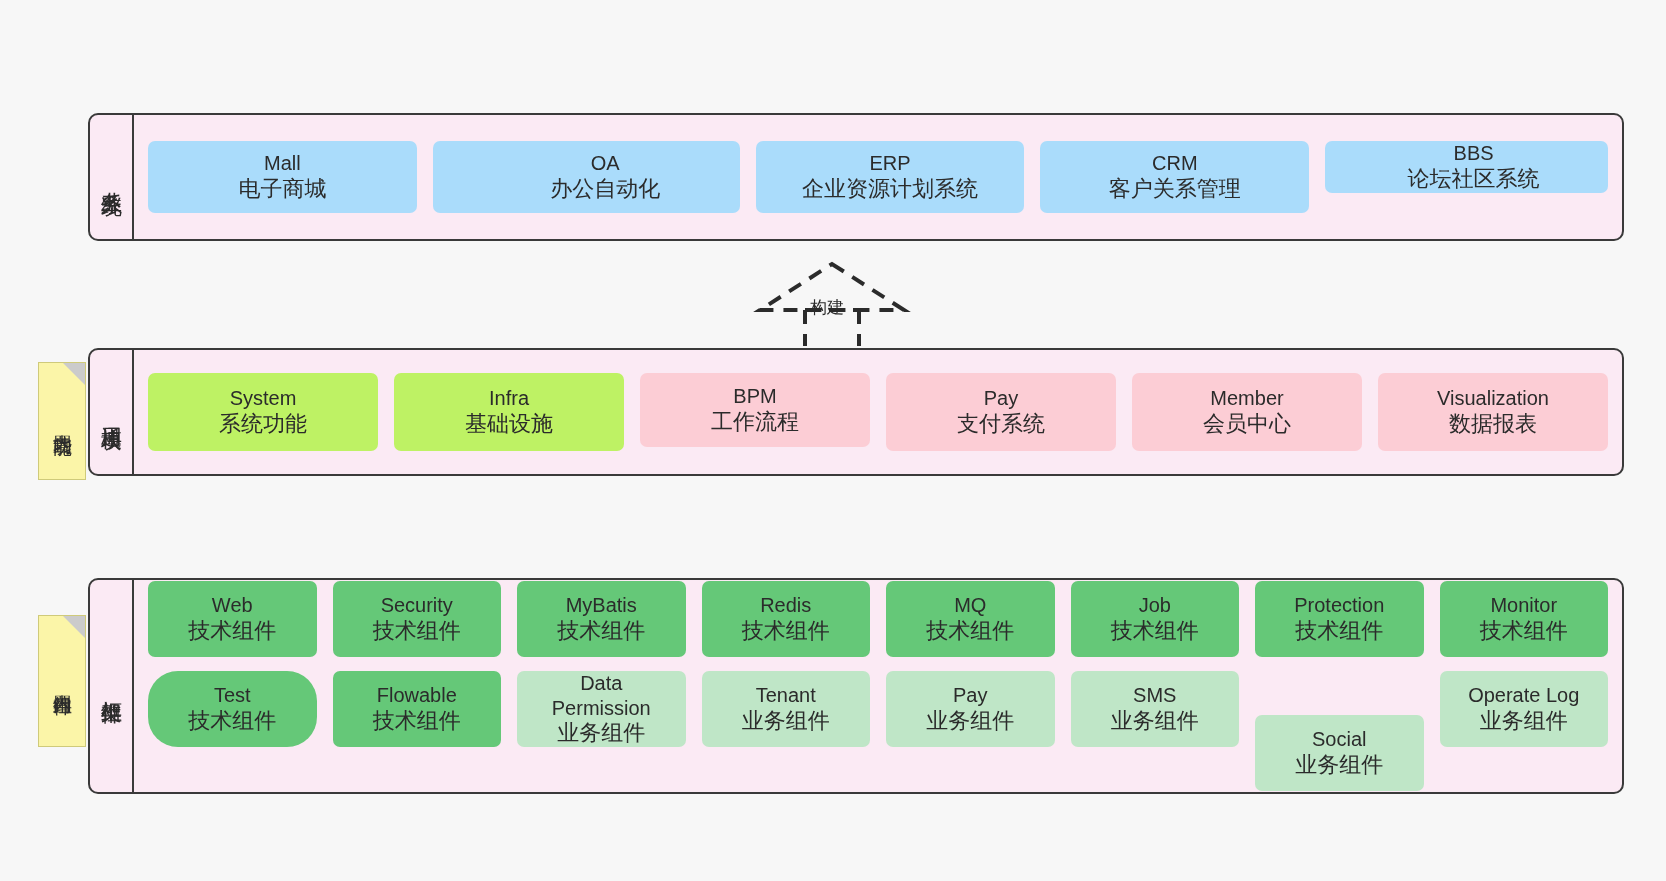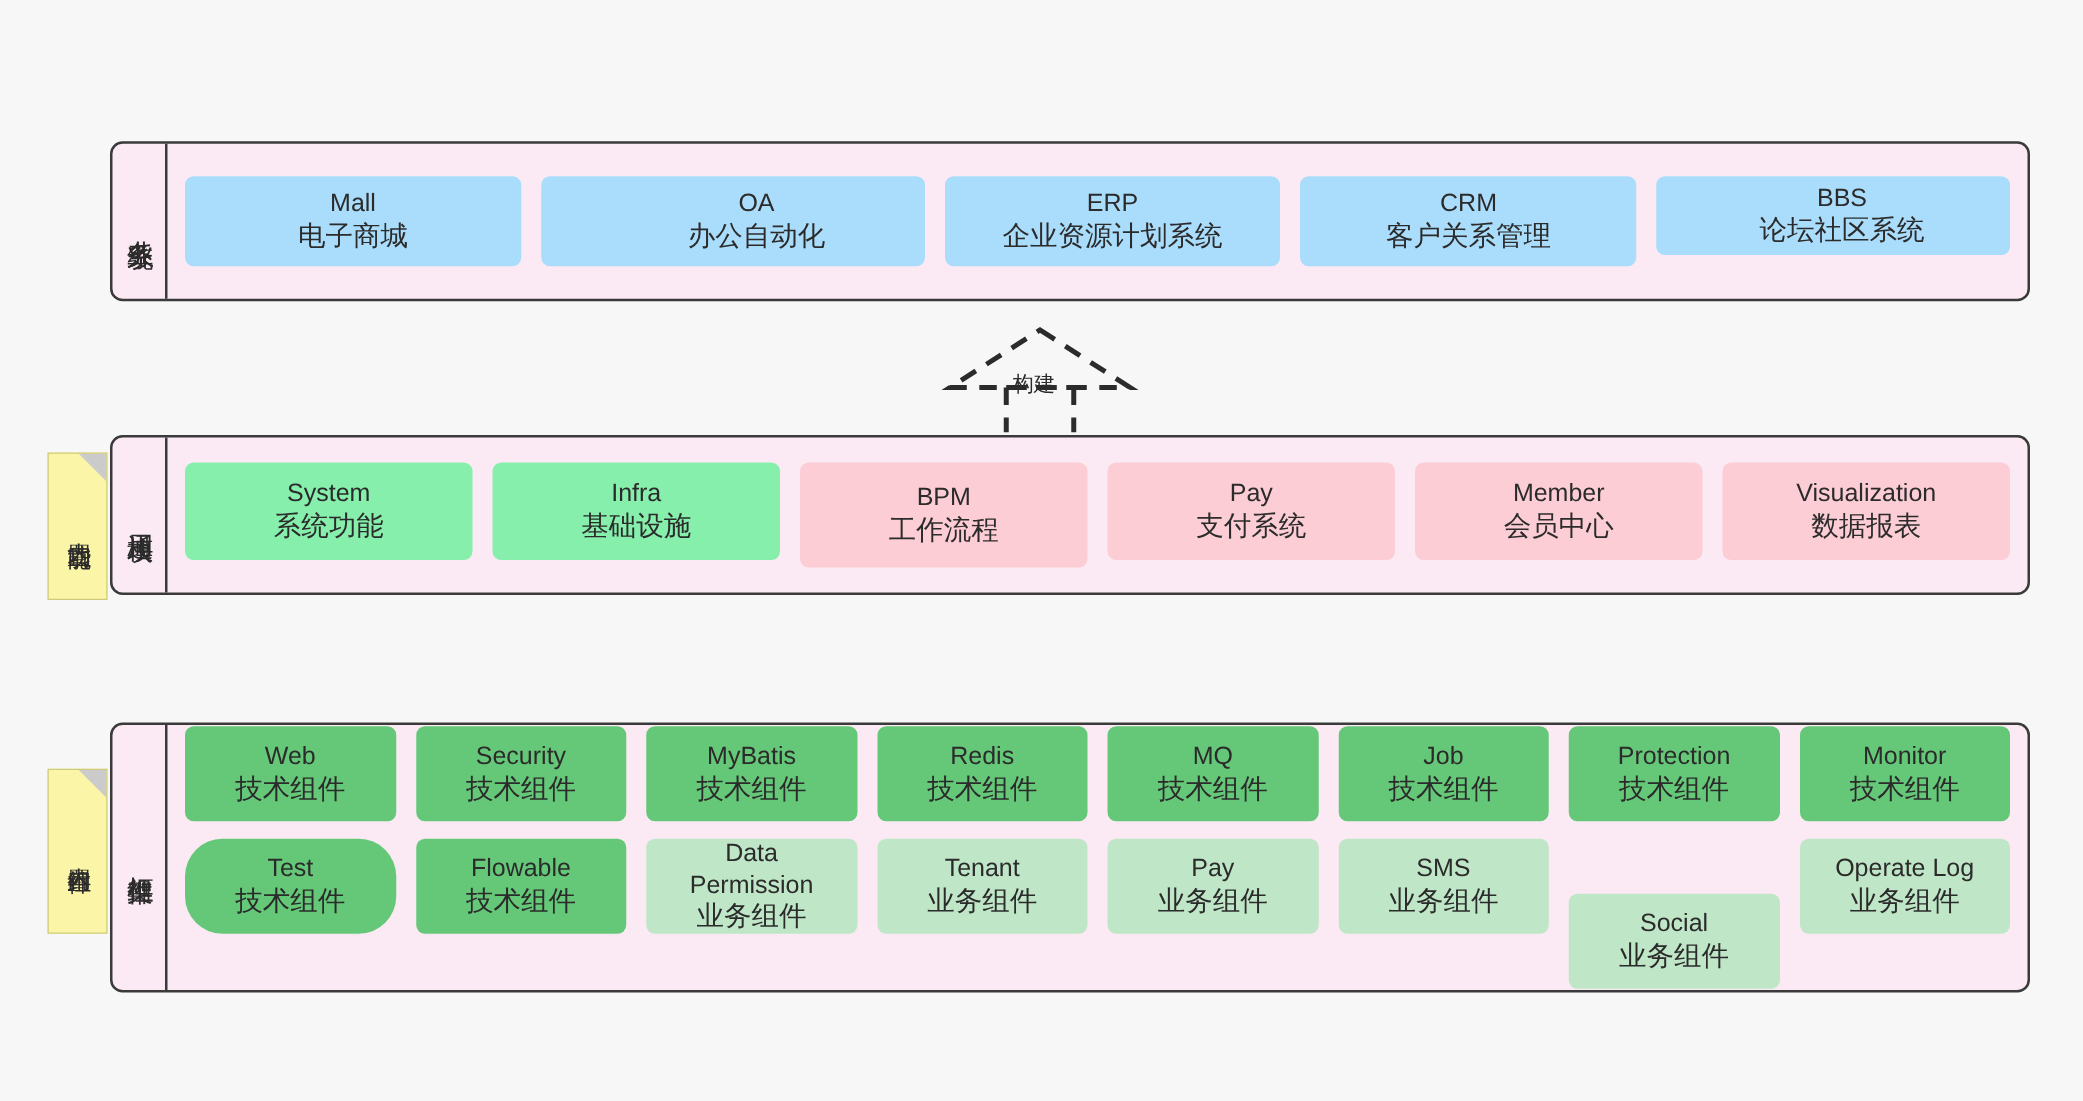--- a/index.html
+++ b/index.html
@@ -79,21 +79,21 @@
     justify-content: center;
     text-align: center;
     line-height: 1.22;
     box-sizing: border-box;
     padding: 4px 6px;
   }
   .card .t1 { font-size: 20px; }
   .card .t2 { font-size: 22px; text-align: center; }
 
   .c-blue      { background: #aadcfb; }
-  .c-red       { background: #86efac; }
+  .c-red       { background: #bef264; }
   .c-pink      { background: #fccdd5; }
   .c-green     { background: #65c878; }
   .c-lgreen    { background: #bfe6c7; }
 
   
   .note {
     position: absolute;
     background: #fbf5a8;
     border: 1px solid #cfca7a;
     box-sizing: border-box;
@@ -145,21 +145,21 @@
           <span class="t2">办公自动化</span>
         </div>
         <div class="card c-blue" style="height:72px;">
           <span class="t1">ERP</span>
           <span class="t2">企业资源计划系统</span>
         </div>
         <div class="card c-blue" style="height:72px;">
           <span class="t1">CRM</span>
           <span class="t2">客户关系管理</span>
         </div>
-        <div class="card c-blue" style="height:63px;padding-left:20px;">
+        <div class="card c-blue" style="height:52px;padding-left:20px;">
           <span class="t1">BBS</span>
           <span class="t2">论坛社区系统</span>
         </div>
       </div>
     </div>
   </div>
 
   <div class="connector" style="left:752px; top:258px; width:160px; height:88px;">
     <svg width="160" height="88" viewBox="0 0 160 88" aria-hidden="true">
 
@@ -177,21 +177,21 @@
     <div class="layer-body">
       <div class="row">
         <div class="card c-red" style="height:78px;">
           <span class="t1">System</span>
           <span class="t2">系统功能</span>
         </div>
         <div class="card c-red" style="height:78px;">
           <span class="t1">Infra</span>
           <span class="t2">基础设施</span>
         </div>
-        <div class="card c-pink" style="height:84px;">
+        <div class="card c-pink" style="height:74px;">
           <span class="t1">BPM</span>
           <span class="t2">工作流程</span>
         </div>
         <div class="card c-pink" style="height:78px;">
           <span class="t1">Pay</span>
           <span class="t2">支付系统</span>
         </div>
         <div class="card c-pink" style="height:78px;">
           <span class="t1">Member</span>
           <span class="t2">会员中心</span>

